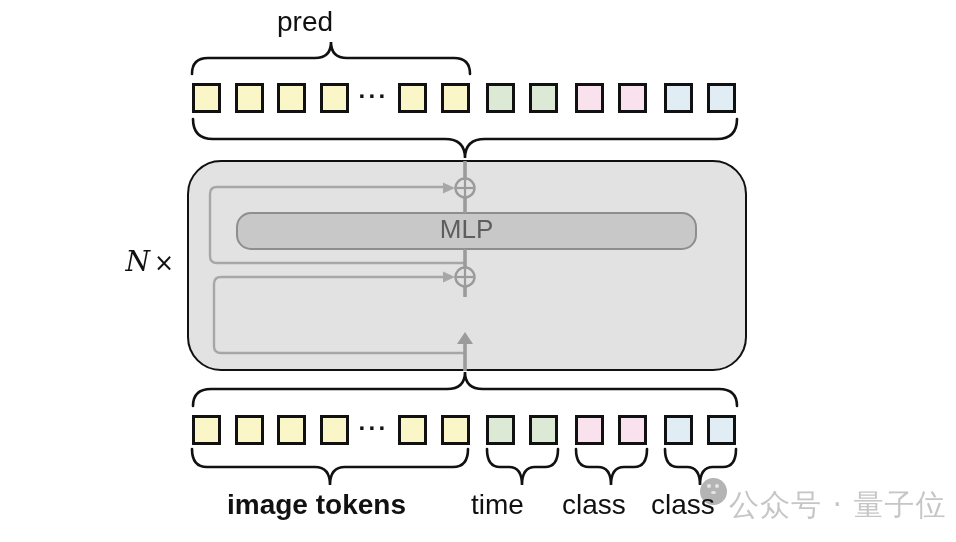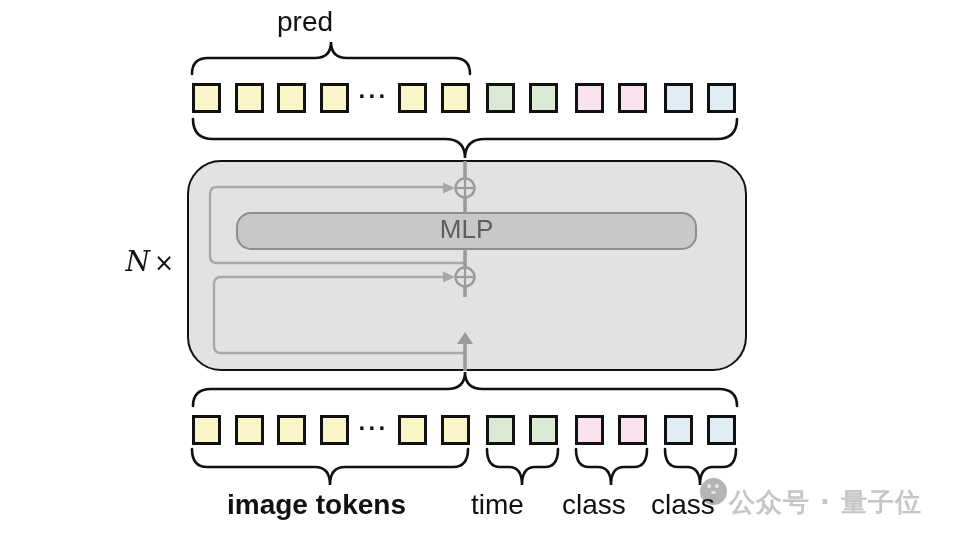--- a/index.html
+++ b/index.html
@@ -66,24 +66,23 @@
     position:absolute; left:700px; top:478px; width:27px; height:27px;
     border-radius:50%; background:var(--wm-icon);
   }
   .wm-icon i {
     position:absolute; border-radius:50%; background:#e6e6e6; display:block;
   }
   .wm-icon i.e1 { left:7px;  top:6px; width:4px; height:4px; }
   .wm-icon i.e2 { left:15px; top:6px; width:4px; height:4px; }
   .wm-icon i.e3 { left:11px; top:13px; width:5px; height:3px; }
   .wm-text {
-    position:absolute; left:729px; top:485px; font-size:26px;
+    position:absolute; left:729px; top:485px; font-size:30px;
     color:var(--wm-text); white-space:nowrap; letter-spacing:1px;
     font-family:"DejaVu Sans", sans-serif;
-    font-weight:bold;
   }
 </style>
 </head>
 <body>
 
 <div class="stage" style="--ink: #111111; --token-border: #111111; --block-fill: #E2E2E2; --inner-fill: #C8C8C8; --inner-border: #8E8E8E; --inner-text: #5E5E5E; --flow: #9B9B9B; --skip: #A7A7A7; --wm-icon: #B4B4B4; --wm-text: #C6C6C6;">
 
   <div class="block"></div>
   <div class="inner mlp">
     <span>MLP</span>

